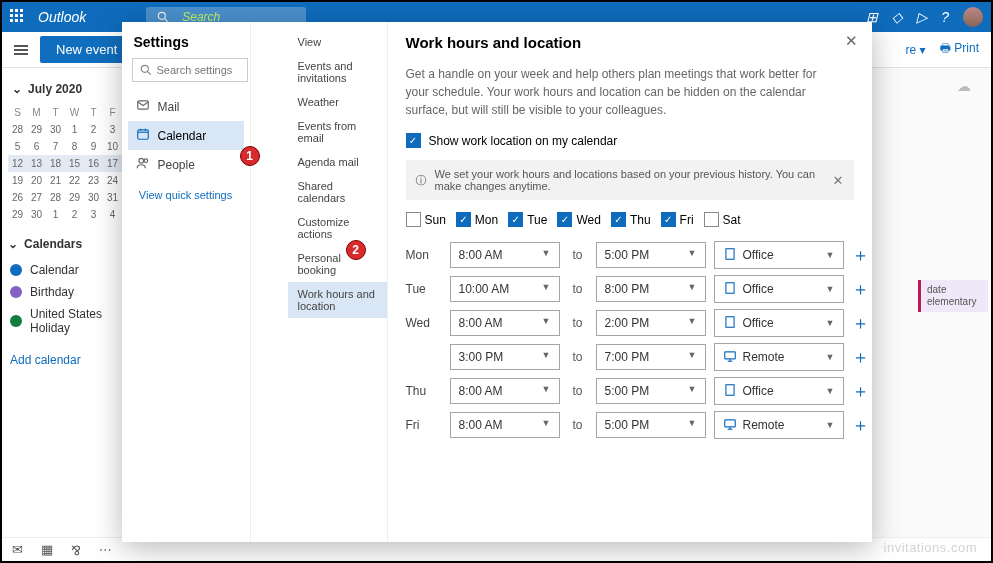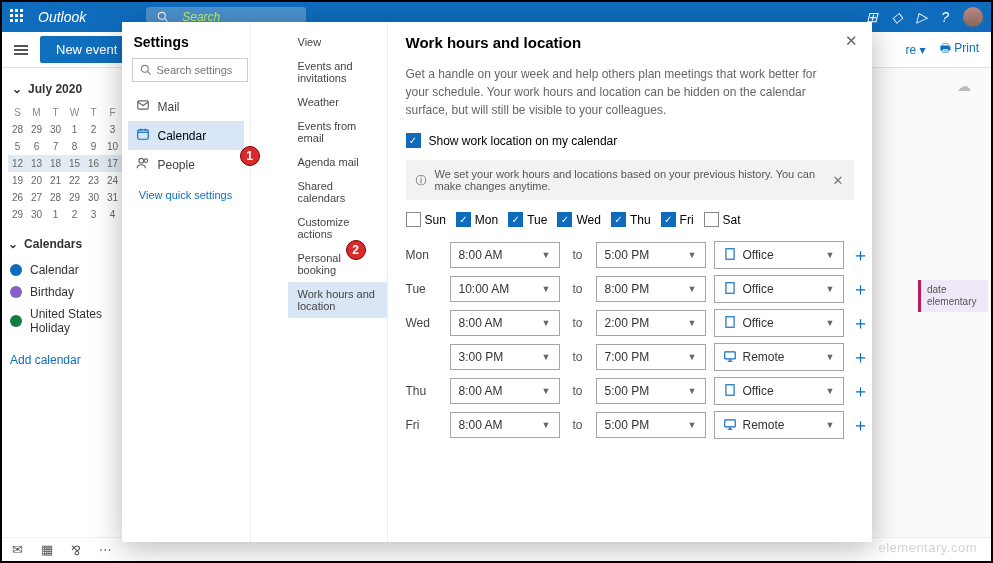--- a/index.html
+++ b/index.html
@@ -52,21 +52,21 @@
 .desc{font-size:12px;color:#666;line-height:1.5;margin-bottom:14px;padding-right:24px;}
 .chk-row{display:flex;align-items:center;gap:8px;font-size:12px;margin-bottom:12px;}
 .cb{width:15px;height:15px;border:1px solid #888;display:inline-flex;align-items:center;justify-content:center;background:#fff;}
 .cb.on{background:#0f6cbd;border-color:#0f6cbd;color:#fff;}
 .cb.on::after{content:"✓";font-size:10px;}
 .info-bar{background:#f2f2f2;font-size:11px;color:#555;padding:8px 10px;display:flex;align-items:center;gap:8px;margin-bottom:12px;}
 .info-bar .xx{margin-left:auto;color:#777;cursor:pointer;font-size:13px;}
 .days{display:flex;gap:10px;font-size:12px;margin-bottom:14px;align-items:flex-start;}
 .days .d{display:flex;align-items:center;gap:4px;}
 .rows{display:grid;grid-template-columns:36px 110px 20px 110px 130px 40px;gap:6px 8px;align-items:center;font-size:12px;}
-.sel-box{border:1px solid #a5a5a5;padding:5px 8px;display:flex;justify-content:space-between;align-items:center;background:#fff;color:#333;}
+.sel-box{border:1px solid #a5a5a5;padding:5px 8px;display:flex;justify-content:space-between;background:#fff;color:#333;}
 .sel-box .chev{color:#666;font-size:9px;}
 .loc{border:1px solid #a5a5a5;padding:5px 8px;display:flex;align-items:center;gap:6px;background:#fff;color:#333;}
 .loc .ic{color:#0f6cbd;font-size:11px;}
 .loc .chev{margin-left:auto;color:#666;font-size:9px;}
 .plus{color:#0f6cbd;font-size:18px;text-align:center;cursor:pointer;}
 .rowlabel{color:#444;}
 .to{color:#555;text-align:center;}
 
 
 .badge{position:absolute;width:20px;height:20px;border-radius:50%;background:#d92b2b;color:#fff;font-size:12px;font-weight:600;display:flex;align-items:center;justify-content:center;z-index:50;border:1px solid #7a0000;}
@@ -480,13 +480,13 @@
             <span class="plus">＋</span>
           </div>
         </div>
     </div>
 
     <div class="badge" style="left:118px;top:124px;">1</div>
     <div class="badge" style="left:224px;top:218px;">2</div>
   </div>
 </div>
 
-<div class="watermark">elementary.com</div>
+<div class="watermark">invitations.com</div>
 
 </body></html>

